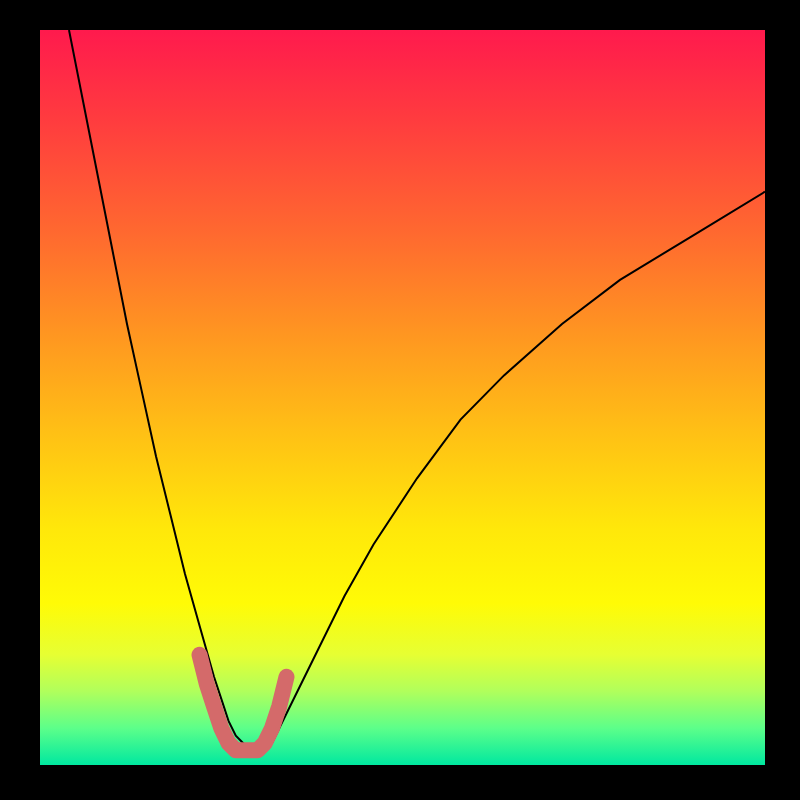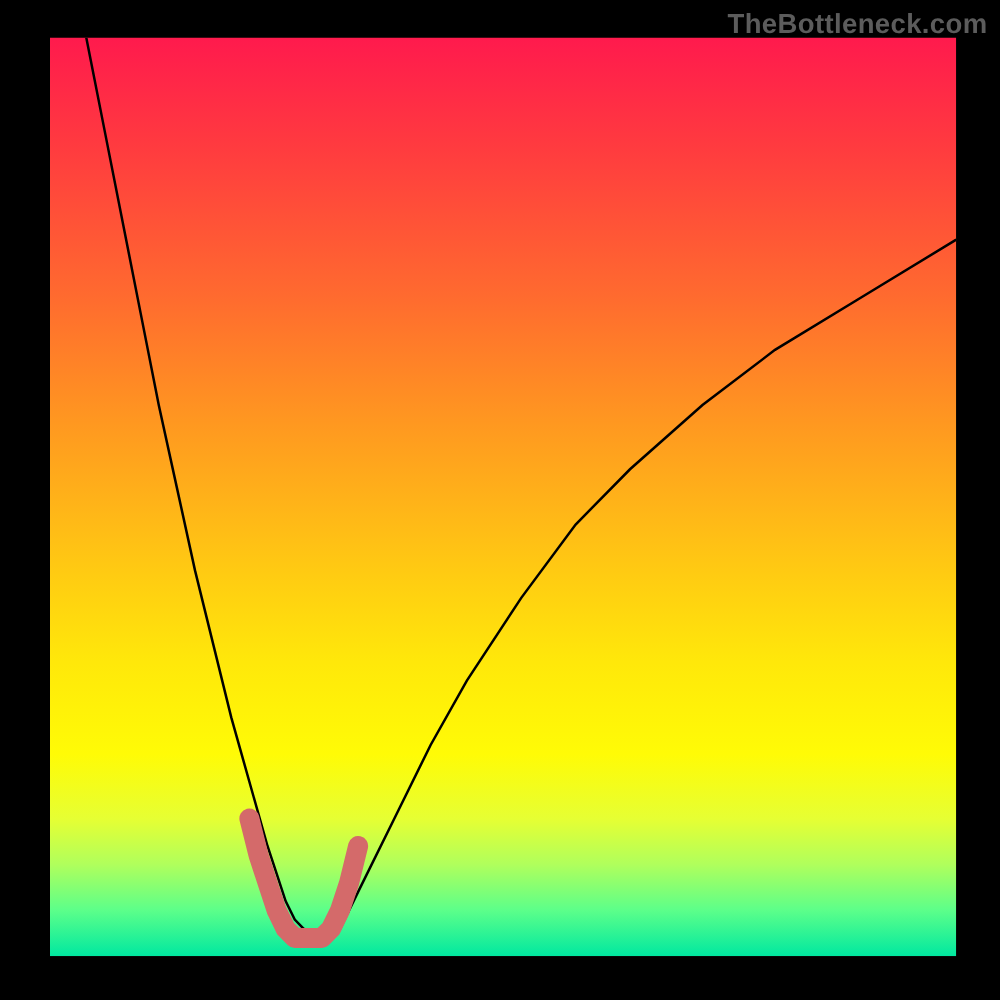--- a/index.html
+++ b/index.html
@@ -56,21 +56,20 @@
     position: absolute;
     left: 0; top: 0;
     width: 725px;
     height: 735px;
   }
 </style>
 </head>
 <body>
 
 <div class="frame">
-  <div class="watermark">TheBottleneck.com</div>
   <div class="plot">
     <div class="gradient"></div>
     <svg class="curves" viewBox="0 0 725 735" preserveAspectRatio="none">
       <path d="M29.0 0.0 L43.5 73.5 L58.0 147.0 L72.5 220.5 L87.0 294.0 L101.5 360.1 L116.0 426.3 L130.5 485.1 L145.0 543.9 L159.5 595.4 L174.0 646.8 L181.3 668.9 L188.5 690.9 L195.8 705.6 L203.0 713.0 L210.2 718.8 L217.5 720.3 L232.0 713.0 L246.5 683.5 L275.5 624.8 L304.5 566.0 L333.5 514.5 L377.0 448.3 L420.5 389.6 L464.0 345.4 L522.0 294.0 L580.0 249.9 L652.5 205.8 L725.0 161.7" id="curve-main" fill="none" stroke="#000" stroke-width="2"></path>
       <path d="M159.5 624.8 L166.8 654.1 L174.0 676.2 L181.3 698.3 L188.5 713.0 L195.8 720.3 L203.0 720.3 L210.2 720.3 L217.5 720.3 L224.8 713.0 L232.0 698.3 L239.3 676.2 L246.5 646.8" id="curve-highlight" fill="none" stroke="#d46a6a" stroke-width="16" stroke-linecap="round" stroke-linejoin="round"></path>
     </svg>
   </div>
 </div>
 
 </body></html>

